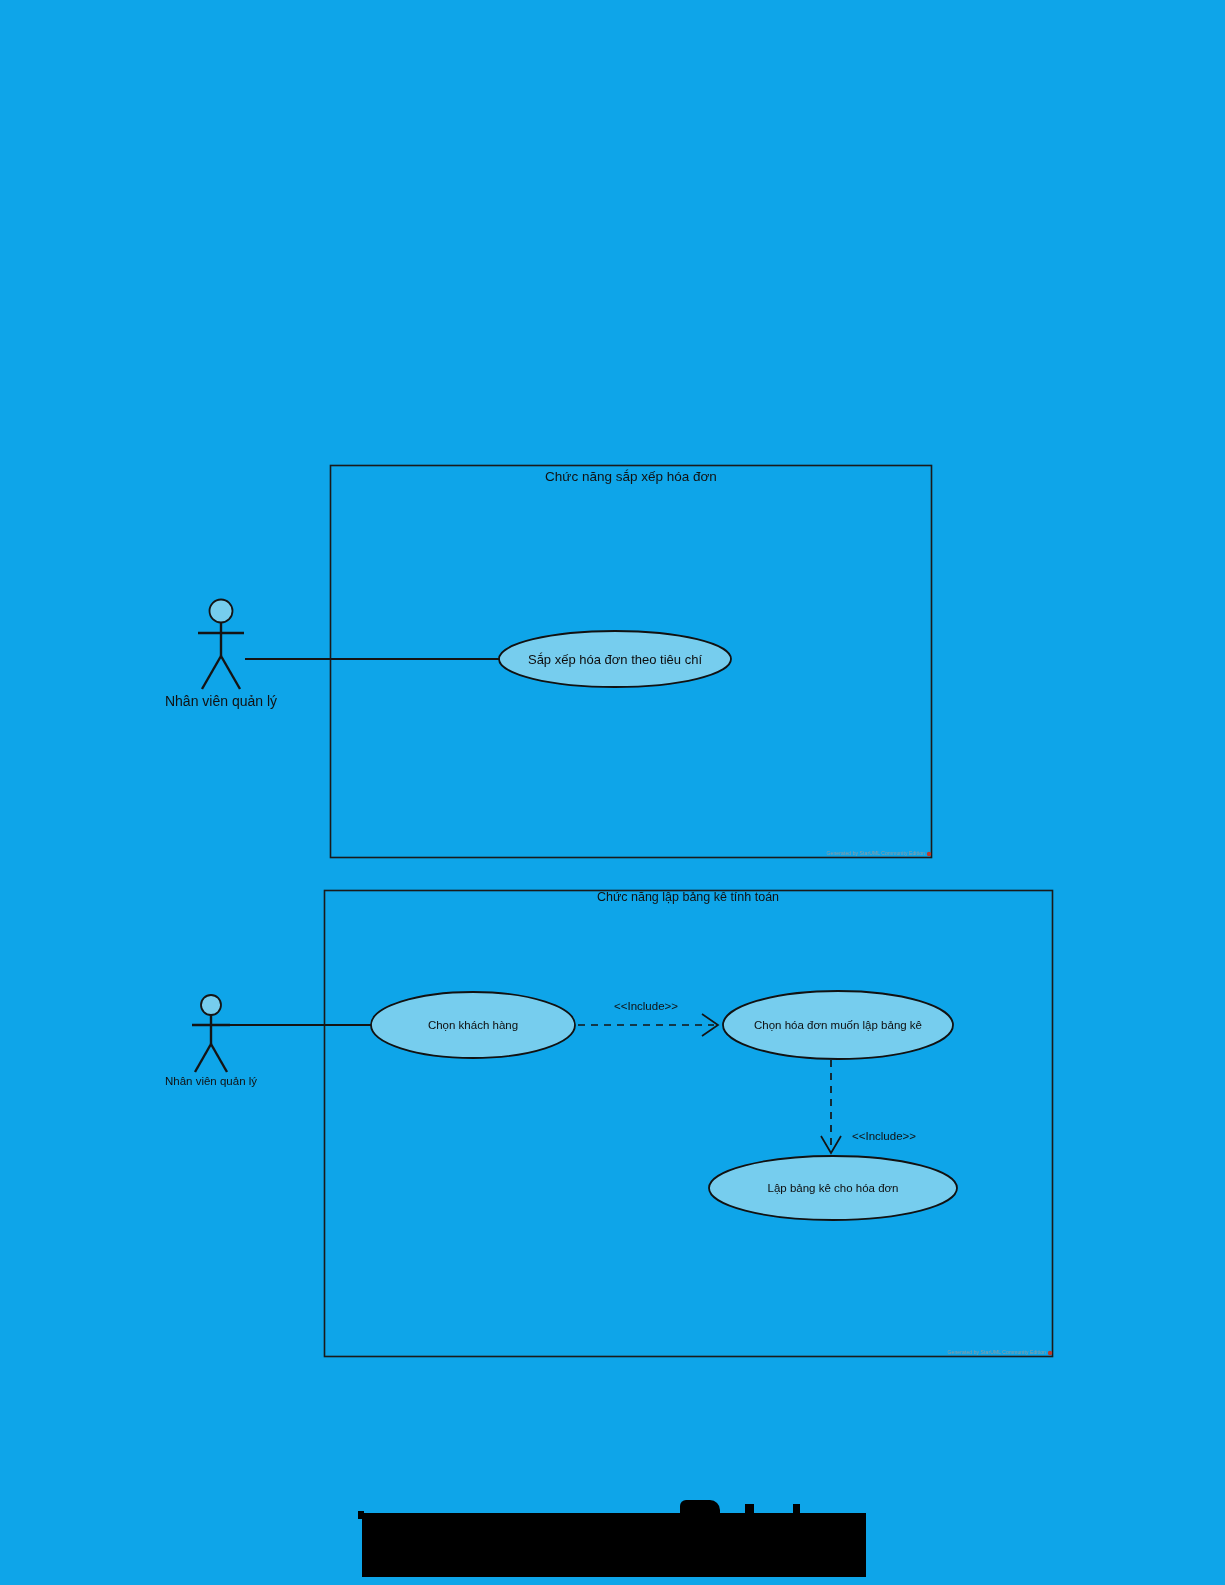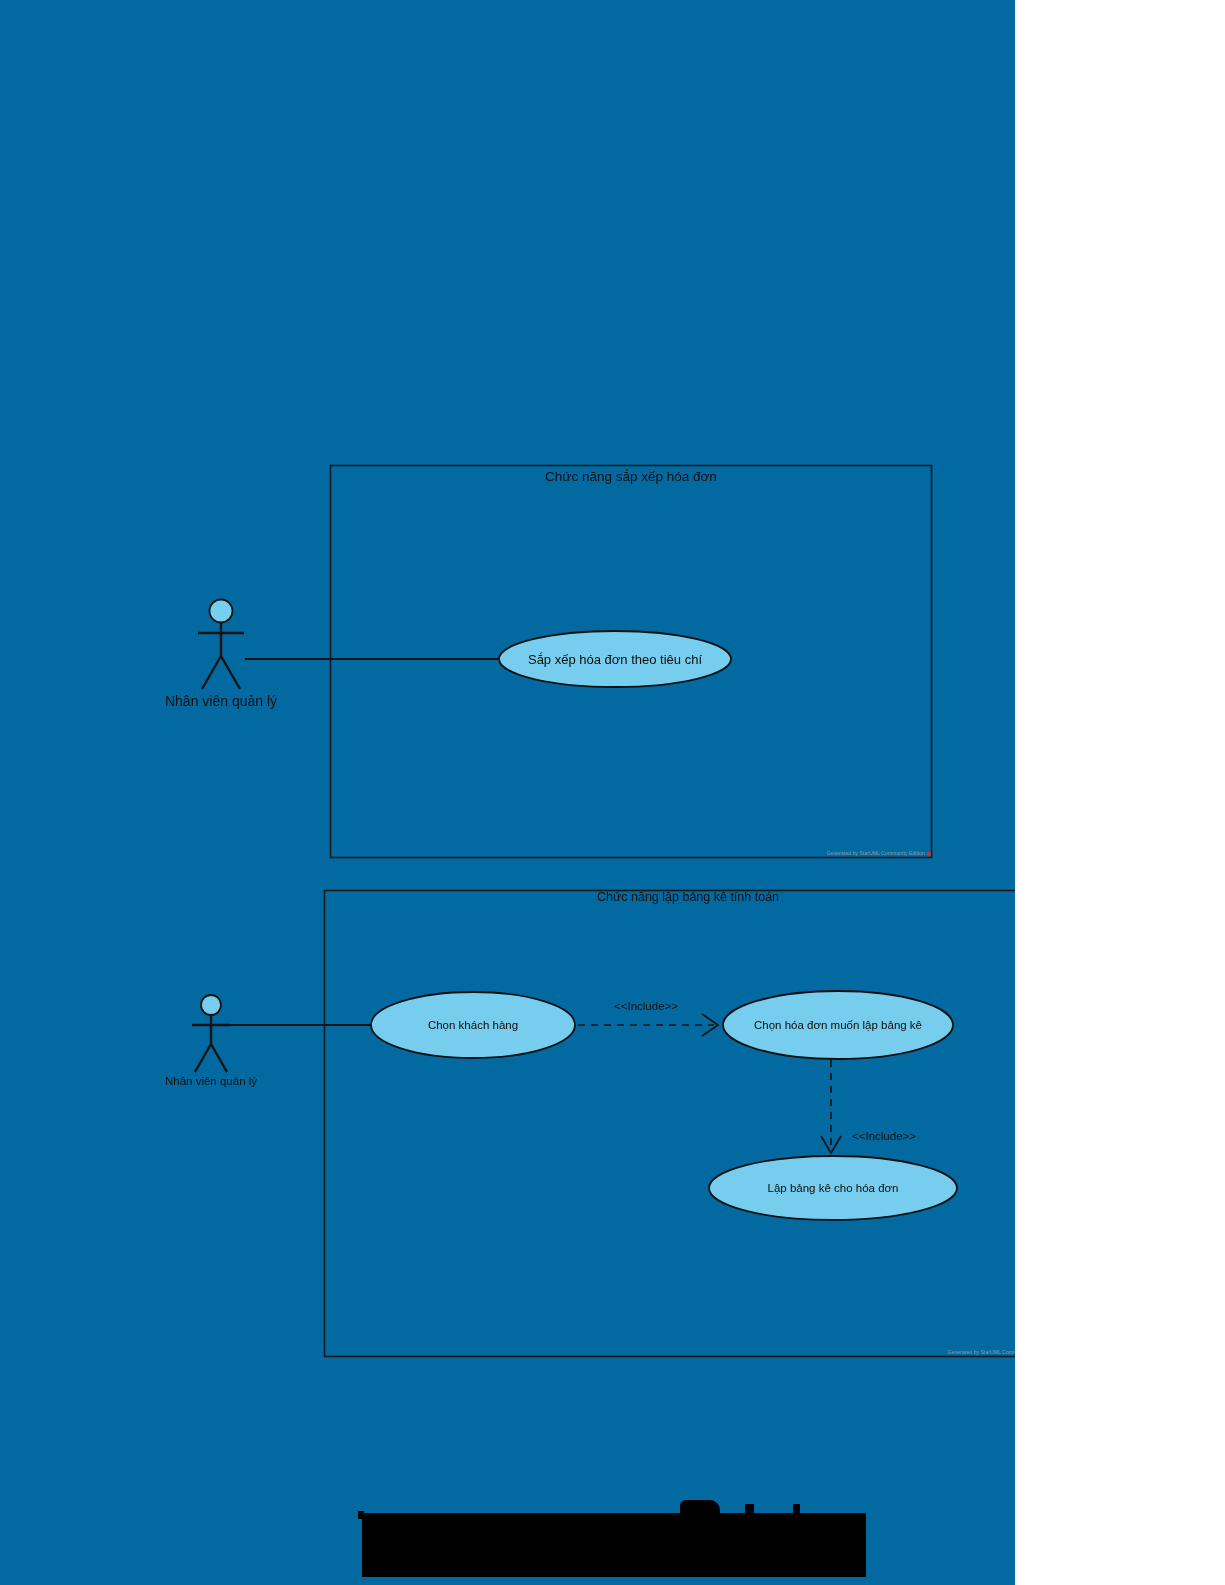--- a/index.html
+++ b/index.html
@@ -7,23 +7,23 @@
     margin: 0;
     padding: 0;
     background: #ffffff;
   }
   body {
     font-family: "Liberation Sans", sans-serif;
     color: #000000;
   }
   #page {
     position: relative;
-    width: 1015px;
+    width: 1225px;
     height: 1585px;
-    background: #0369a1;
+    background: #0ea5e9;
     overflow: hidden;
   }
   #page > svg {
     position: absolute;
     left: 0;
     top: 0;
   }
   .frame-rect {
     fill: none;
     stroke: #1a1a1a;

